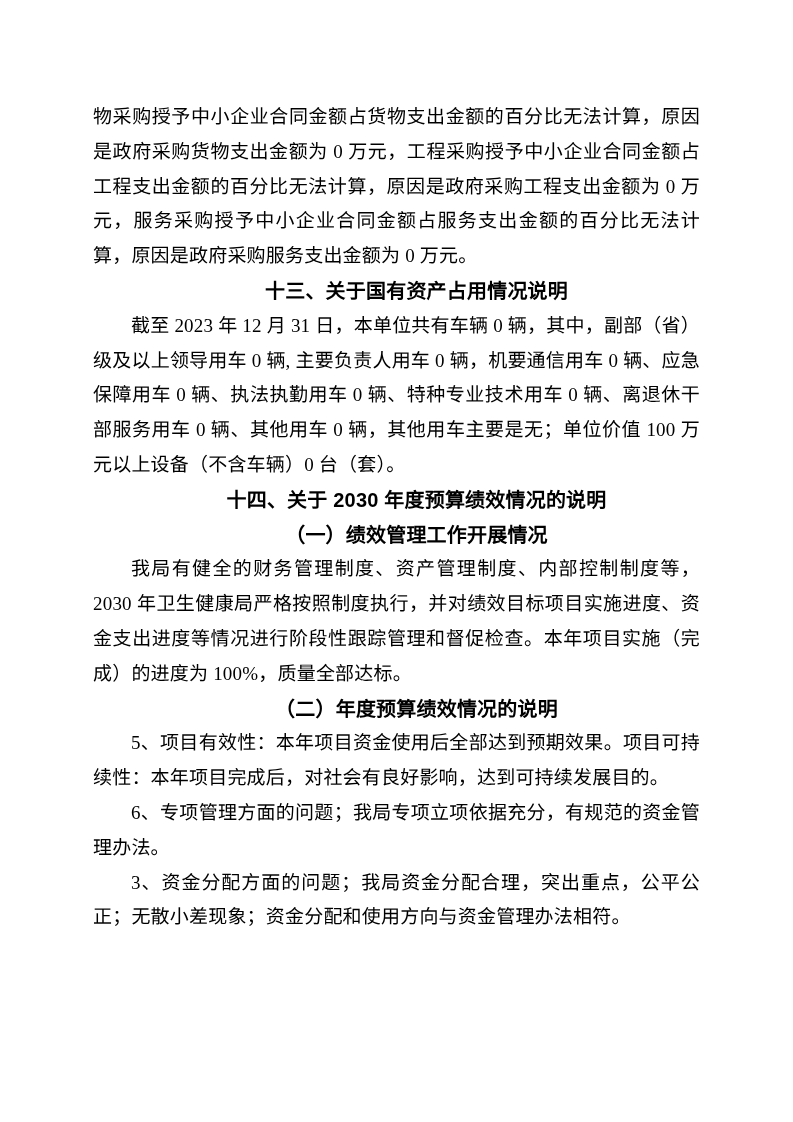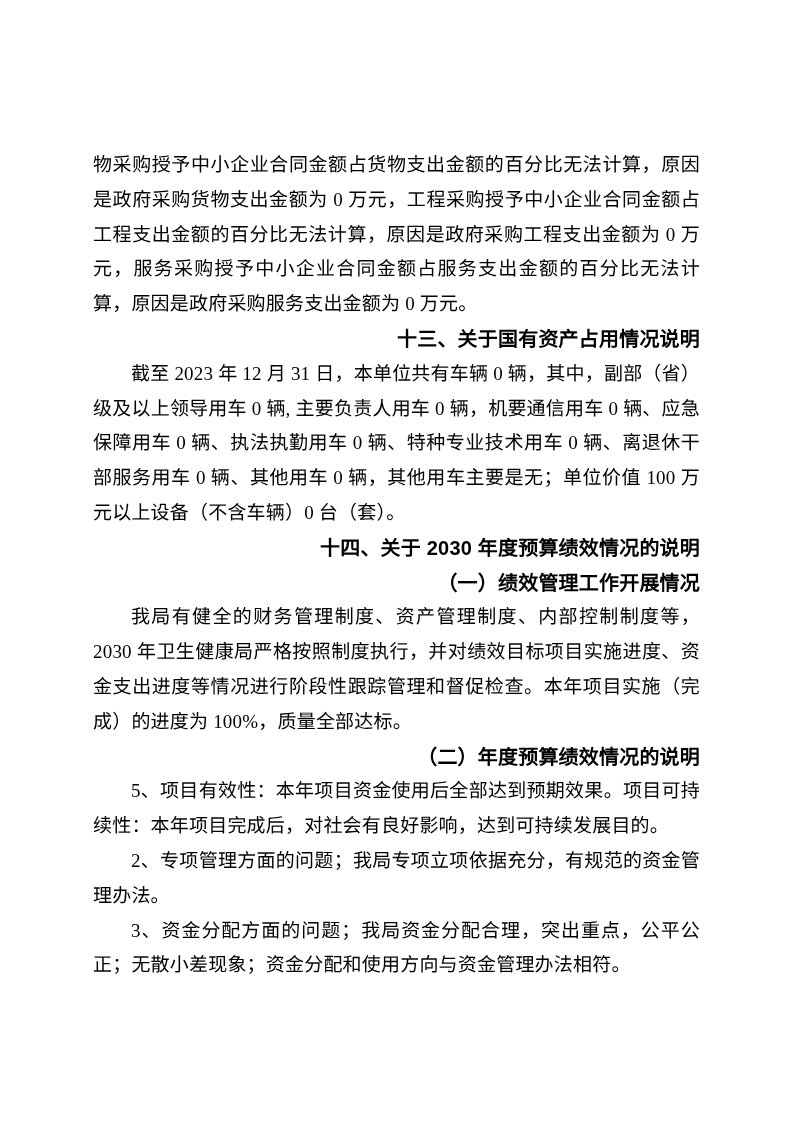--- a/index.html
+++ b/index.html
@@ -27,29 +27,28 @@
     font-family: "Liberation Serif", "DejaVu Serif", serif;
     font-size: 19px;
     line-height: 34.8px;
     text-align: justify;
     text-justify: inter-ideograph;
     text-indent: 2em;
     letter-spacing: 0.2px;
   }
   .para.no-indent {
     text-indent: 0;
-    margin-top: 48px;
   }
   .heading {
     margin: 0;
     font-family: "Liberation Sans", "DejaVu Sans", sans-serif;
     font-weight: bold;
     font-size: 20px;
     line-height: 34.8px;
-    text-align: right;
+    text-align: center;
     text-indent: 2em;
     letter-spacing: 0.2px;
   }
 </style>
 </head>
 <body>
 
 <div class="page">
   <div class="content">
     <p class="para no-indent">物采购授予中小企业合同金额占货物支出金额的百分比无法计算，原因是政府采购货物支出金额为 0 万元，工程采购授予中小企业合同金额占工程支出金额的百分比无法计算，原因是政府采购工程支出金额为 0 万元，服务采购授予中小企业合同金额占服务支出金额的百分比无法计算，原因是政府采购服务支出金额为 0 万元。</p>
@@ -61,17 +60,17 @@
     <h2 class="heading">十四、关于 2030 年度预算绩效情况的说明</h2>
 
     <h3 class="heading">（一）绩效管理工作开展情况</h3>
 
     <p class="para">我局有健全的财务管理制度、资产管理制度、内部控制制度等，2030 年卫生健康局严格按照制度执行，并对绩效目标项目实施进度、资金支出进度等情况进行阶段性跟踪管理和督促检查。本年项目实施（完成）的进度为 100%，质量全部达标。</p>
 
     <h3 class="heading">（二）年度预算绩效情况的说明</h3>
 
     <p class="para">5、项目有效性：本年项目资金使用后全部达到预期效果。项目可持续性：本年项目完成后，对社会有良好影响，达到可持续发展目的。</p>
 
-    <p class="para">2、专项管理方面的问题；我局专项立项依据充分，有规范的资金管理办法。</p>
+    <p class="para">6、专项管理方面的问题；我局专项立项依据充分，有规范的资金管理办法。</p>
 
     <p class="para">3、资金分配方面的问题；我局资金分配合理，突出重点，公平公正；无散小差现象；资金分配和使用方向与资金管理办法相符。</p>
   </div>
 </div>
 
 </body></html>

